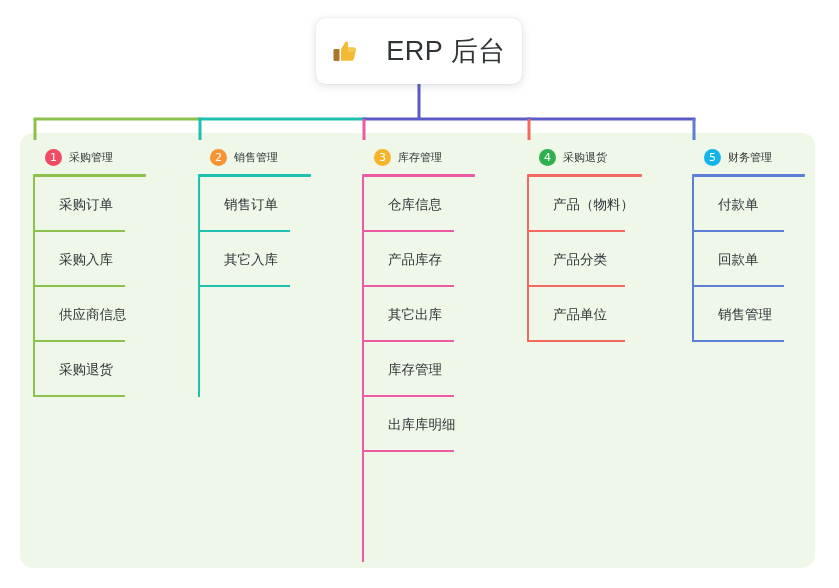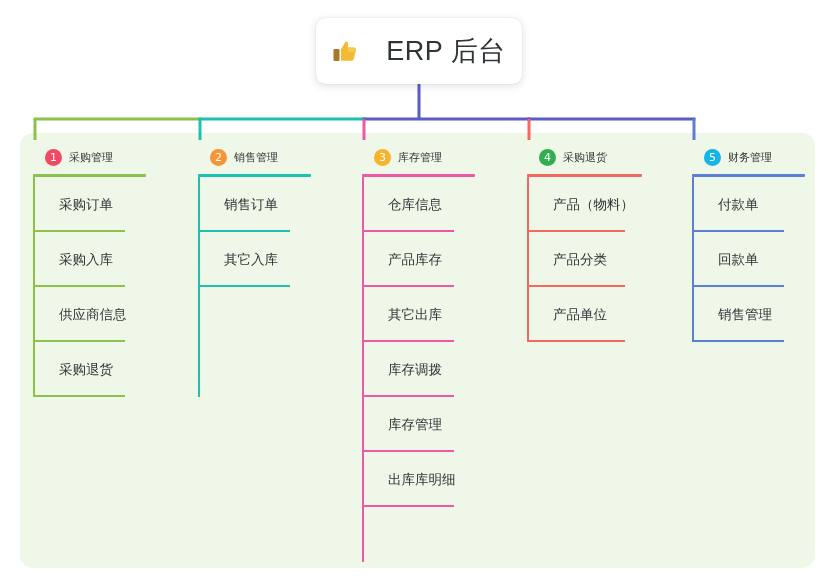--- a/index.html
+++ b/index.html
@@ -237,24 +237,20 @@
           </div>
           <div class="item">
             <span class="item-label">产品库存</span>
             <div class="item-rule" style="background: rgb(236, 90, 166); width: 92px;"></div>
           </div>
           <div class="item">
             <span class="item-label">其它出库</span>
             <div class="item-rule" style="background: rgb(236, 90, 166); width: 92px;"></div>
           </div>
           <div class="item">
-            <span class="item-label">库存调拨</span>
-            <div class="item-rule" style="background: rgb(236, 90, 166); width: 92px;"></div>
-          </div>
-          <div class="item">
             <span class="item-label">库存管理</span>
             <div class="item-rule" style="background: rgb(236, 90, 166); width: 92px;"></div>
           </div>
           <div class="item">
             <span class="item-label">出库库明细</span>
             <div class="item-rule" style="background: rgb(236, 90, 166); width: 92px;"></div>
           </div>
         </div>
       </div>
       <div class="column" style="left: 527px; top: 146px;">

